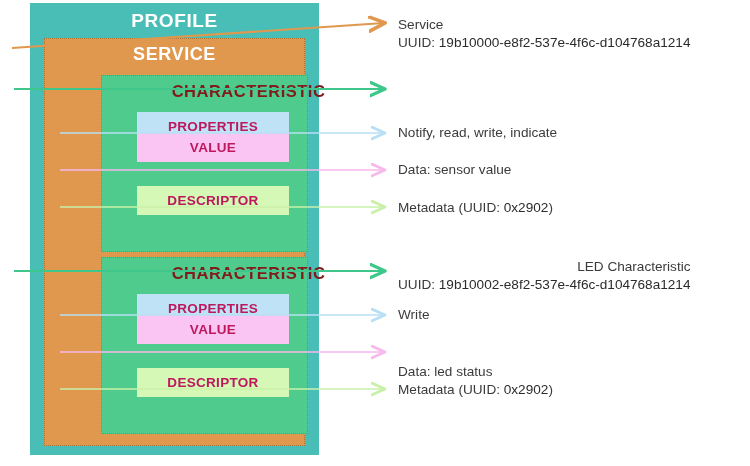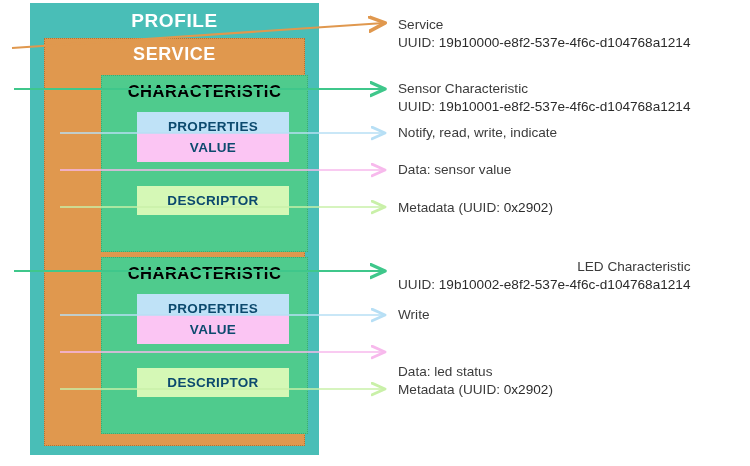--- a/index.html
+++ b/index.html
@@ -38,28 +38,28 @@
   .char-box{
     position:absolute;left:56px;width:207px;
     background:#4FCB8D;
     box-sizing:border-box;
     border:1px dotted rgba(20,90,60,.30);
   }
   .char-1{top:36px;height:177px;}
   .char-2{top:218px;height:177px;}
   .char-title{
     position:absolute;left:0;top:6px;width:100%;
-    text-align:center;color:#000000;
-    font-size:16.5px;font-weight:bold;letter-spacing:.5px;
+    text-align:center;color:#7f1d1d;
+    font-size:16.5px;font-weight:bold;letter-spacing:.5px;padding-left:44px;
   }
   .field{
     position:absolute;left:35px;width:152px;height:29px;
     box-sizing:border-box;
     display:flex;align-items:center;justify-content:center;
-    color:#0c4a6e;font-size:13.5px;font-weight:bold;letter-spacing:.3px;
+    color:#be185d;font-size:13.5px;font-weight:bold;letter-spacing:.3px;
   }
   .f-props{top:36px;background:#BFE2F7;}
   .f-value{top:57px;background:#FBC5F3;}
   .f-desc {top:110px;background:#D5F8B6;}
 
   
   .ann{
     position:absolute;left:398px;
     color:#3b3b3b;font-size:13.6px;line-height:17.5px;
     white-space:nowrap;
@@ -132,24 +132,20 @@
     <line x1="60" y1="352" x2="384" y2="352" stroke="#F7B9EC" stroke-width="1.7" marker-end="url(#ah-pink)"></line>
 
     <line x1="60" y1="389" x2="384" y2="389" stroke="#C9F0A8" stroke-width="1.7" marker-end="url(#ah-lgreen)"></line>
   </svg>
 
   <div class="ann" style="top:16px;">
     <div>Service</div>
     <div><span>UUID: </span><b>19b10000-e8f2-537e-4f6c-d104768a1214</b></div>
   </div>
 
-  <div class="ann" style="top:80px;">
-    <div>Sensor Characteristic</div>
-    <div><span>UUID: </span><b>19b10001-e8f2-537e-4f6c-d104768a1214</b></div>
-  </div>
 
   <div class="ann" style="top:161px;">Data: sensor value</div>
 
   <div class="ann" style="top:124px;">Notify, read, write, indicate</div>
 
   <div class="ann" style="top:199px;">
     <span>Metadata (UUID: </span><b>0x2902</b><span>)</span>
   </div>
 
   <div class="ann" style="top:258px;text-align:right;">

